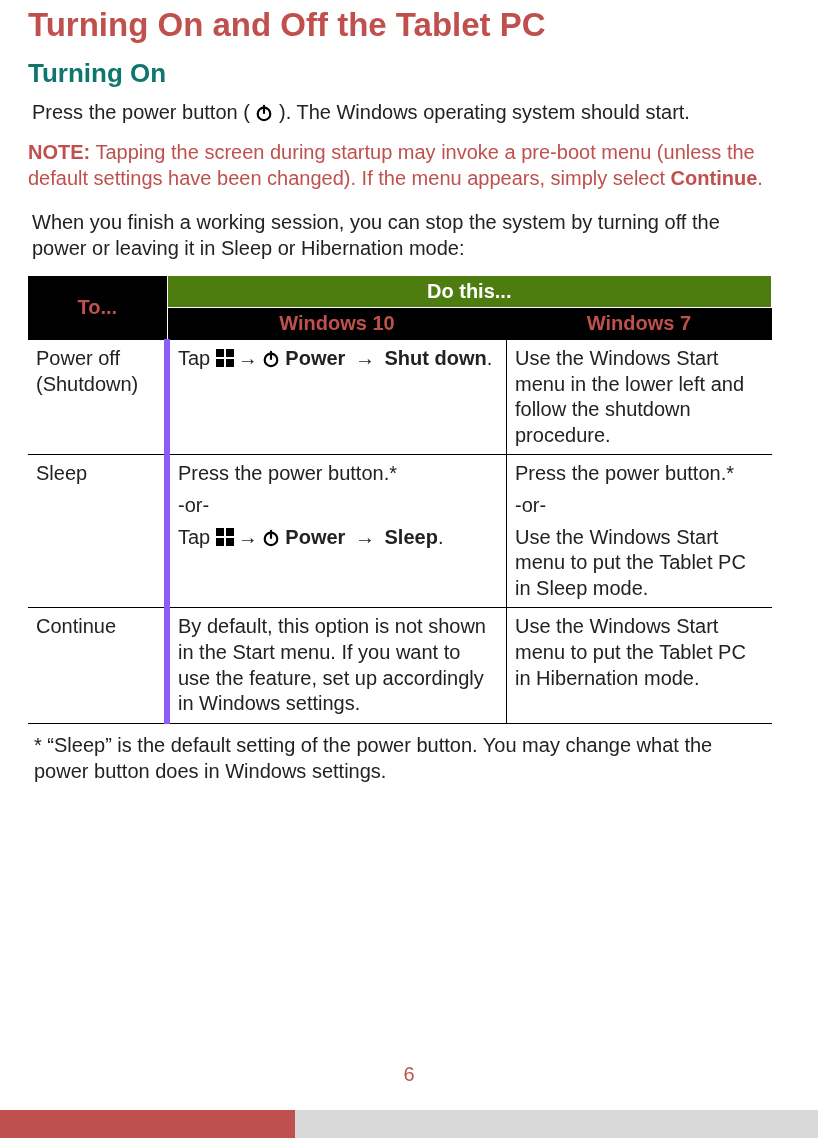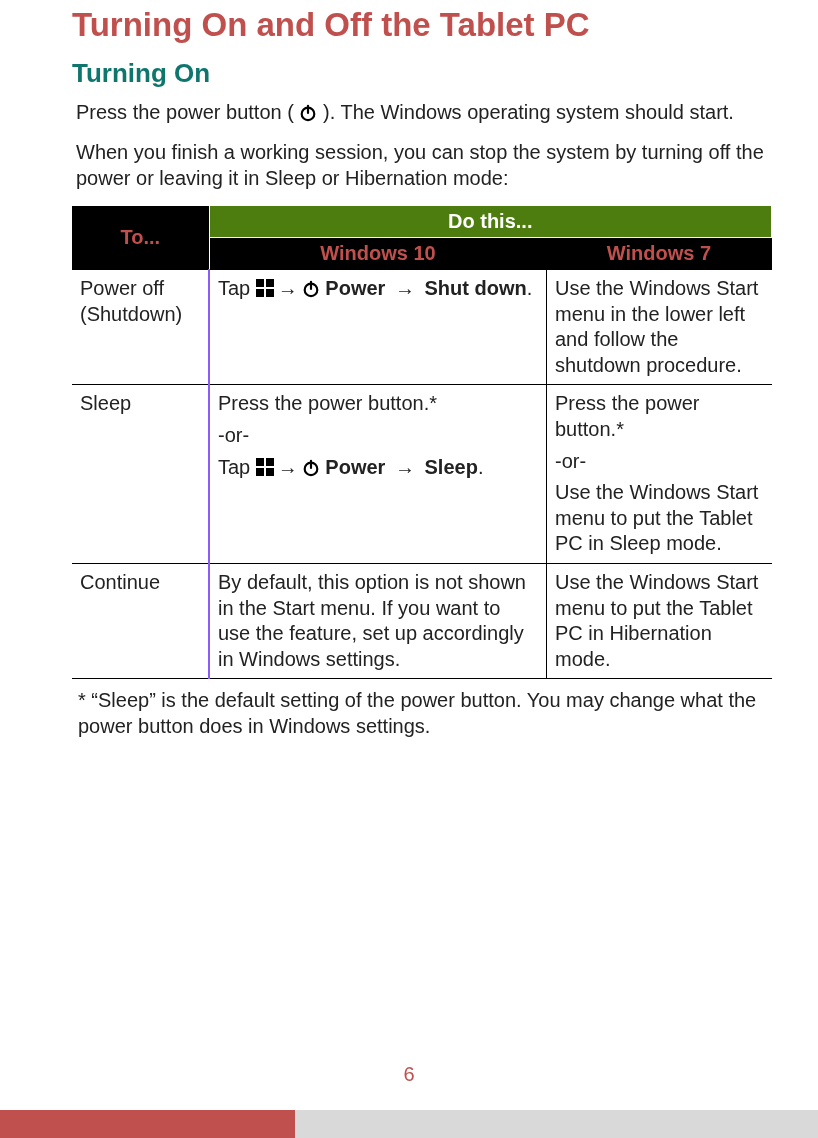--- a/index.html
+++ b/index.html
@@ -6,21 +6,21 @@
       margin: 0;
       padding: 0;
       font-family: "Segoe UI", Arial, sans-serif;
       width: 818px;
       height: 1138px;
       position: relative;
       background: #fff;
       color: #222;
     }
     .page {
-      padding: 0 46px 0 72px;
+      padding: 0 46px 0 28px;
     }
     h1.title {
       color: #c0504d;
       font-weight: 700;
       font-size: 33px;
       margin: 0 0 14px 0;
       padding-top: 6px;
     }
     h2.subhead {
       color: #0f766e;
@@ -82,21 +82,21 @@
       padding: 6px 8px;
       line-height: 1.28;
     }
     .power-table tr.last td.cell {
       border-bottom: 1px solid #000;
     }
     .power-table td.cell:first-child {
       border-left: none;
     }
     .col-to { width: 120px; white-space: nowrap; }
-    .col-w10 { width: 320px; border-left: 2px solid #8b5cf6; }
+    .col-w10 { width: 320px; border-left: 6px solid #8b5cf6; }
     .col-w7 { border-left: 1px solid #000; }
     .footnote {
       font-size: 20px;
       line-height: 1.3;
       margin: 8px 6px 0 6px;
     }
     .page-number {
       position: absolute;
       bottom: 52px;
       left: 0;
@@ -136,20 +136,23 @@
 
   <h2 class="subhead">Turning On</h2>
 
   <p class="body">
     <span>Press the power button ( </span><svg class="pwr" viewBox="0 0 20 20">
         <circle cx="10" cy="11" r="7"></circle>
         <line x1="10" y1="2" x2="10" y2="10"></line>
       </svg><span> ). The Windows operating system should start.</span>
   </p>
 
+  <div class="note-block">
+    <span class="note-label">NOTE:</span><span> Tapping the screen during startup may invoke a pre-boot menu (unless the default settings have been changed). If the menu appears, simply select </span><span class="note-continue">Continue</span><span>.</span>
+  </div>
 
 
   <p class="body">When you finish a working session, you can stop the system by turning off the power or leaving it in Sleep or Hibernation mode:</p>
 
   <table class="power-table">
     <tbody>
         <tr>
       <td rowspan="2" class="hdr-to">To...</td>
       <td colspan="2" class="hdr-outer">Do this...</td>
     </tr>

